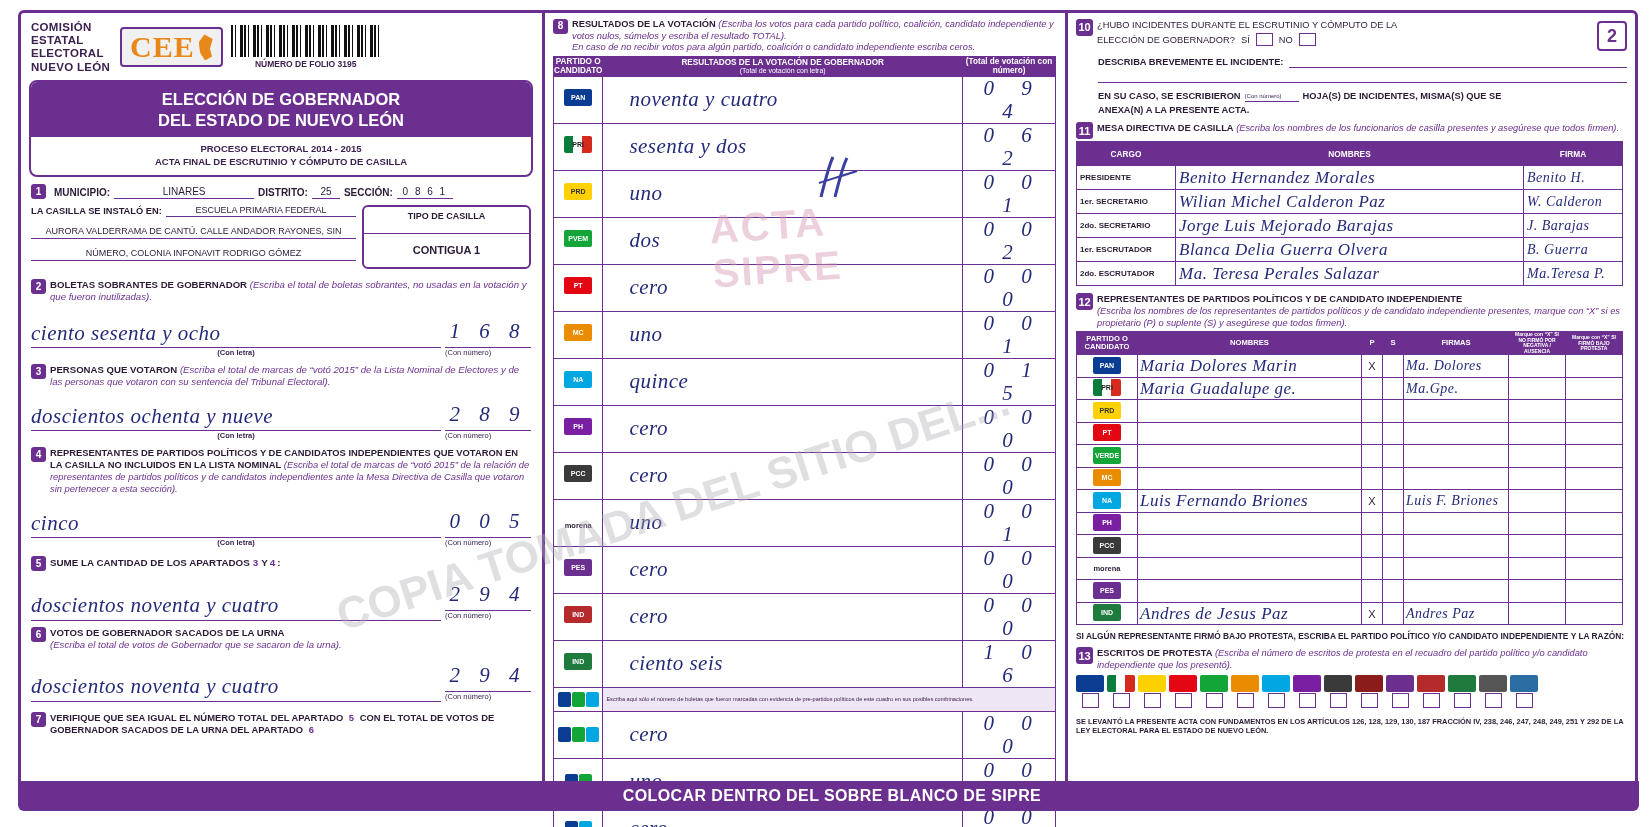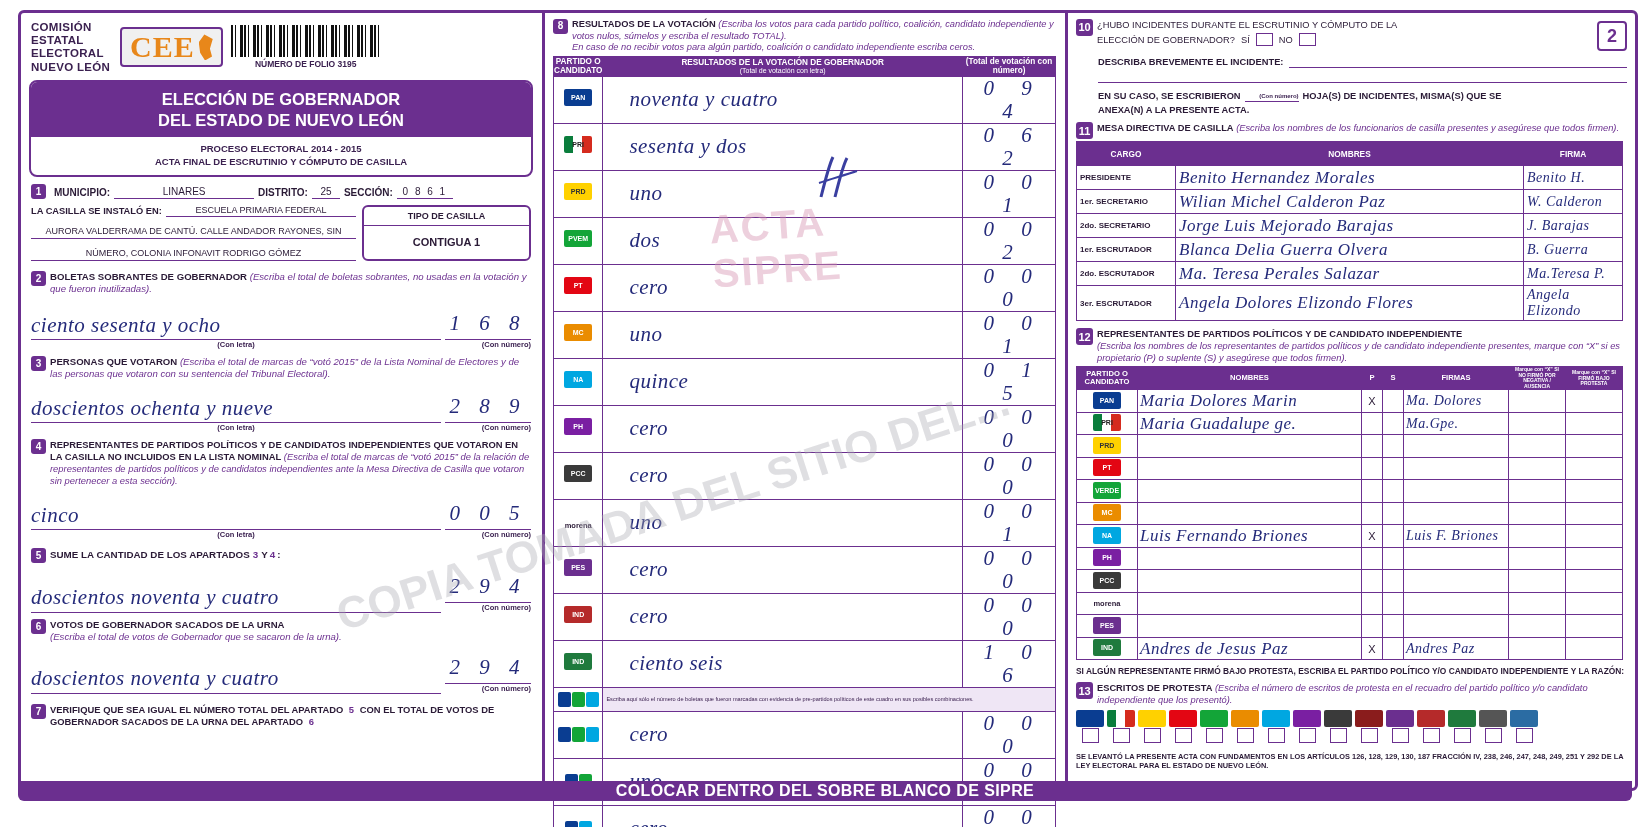--- a/index.html
+++ b/index.html
@@ -10,23 +10,23 @@
   }
   .purple{color:#6b2f8f;}
   .acta{
     position:absolute;left:18px;top:10px;width:1614px;height:775px;
     border:3px solid #6b2f8f;border-radius:6px;background:#fff;
   }
   .colL{position:absolute;left:0;top:0;width:520px;height:100%;}
   .colM{position:absolute;left:521px;top:0;width:520px;height:100%;border-left:3px solid #6b2f8f;}
   .colR{position:absolute;left:1044px;top:0;width:567px;height:100%;border-left:3px solid #6b2f8f;}
   .footer{
-    position:absolute;left:18px;top:781px;width:1614px;height:20px;
+    position:absolute;left:18px;top:781px;width:1614px;height:30px;
     background:#6b2f8f;color:#fff;display:flex;align-items:center;justify-content:center;
-    font-weight:bold;font-size:16px;letter-spacing:.4px;border-radius:0 0 6px 6px;
+    font-weight:bold;font-size:16px;letter-spacing:.4px;border-radius:0 0 6px 6px;padding-left:7px;
   }
   
   .cee-head{display:flex;align-items:center;padding:8px 10px 2px 10px;}
   .cee-txt{font-size:11.5px;font-weight:bold;line-height:1.15;color:#3b2150;letter-spacing:.3px;}
   .cee-logo{
     margin-left:10px;background:#f0f0f0;border:2px solid #6b2f8f;border-radius:4px;
     padding:1px 8px;display:flex;align-items:center;
   }
   .cee-logo .w{font-family:"Liberation Serif",serif;font-weight:bold;font-size:30px;color:#e8871a;letter-spacing:1px;}
   .cee-logo .map{width:14px;height:26px;background:#e8871a;margin-left:4px;
@@ -51,29 +51,29 @@
   .sec b{font-weight:bold;}
   .ital{font-style:italic;}
   .hand{
     font-family:"Liberation Serif",serif;font-style:italic;color:#242a7a;
     font-size:21px;letter-spacing:.5px;
   }
   .hand.sm{font-size:17px;}
   .hand.xs{font-size:14px;}
   .line{border-bottom:1.3px solid #6b2f8f;}
   .conletra{font-size:7.5px;font-weight:bold;color:#3b2150;text-align:center;}
-  .connum{font-size:7.5px;font-weight:bold;color:#3b2150;text-align:right;}
+  .connum{font-size:7.5px;font-weight:normal;color:#3b2150;text-align:left;}
   .boxnum{
     border:1.5px solid #6b2f8f;display:flex;align-items:center;justify-content:center;
   }
   
   .mrow{display:flex;align-items:flex-end;gap:4px;font-size:10px;font-weight:bold;color:#2a1a36;}
   .fill{flex:1;border-bottom:1.3px solid #6b2f8f;text-align:center;}
   .tipo-box{border:2px solid #6b2f8f;border-radius:6px;width:165px;text-align:center;font-size:9px;font-weight:bold;color:#2a1a36;}
-  .tipo-box .t1{padding:4px 0 3px;border-bottom:1.5px solid #6b2f8f;}
+  .tipo-box .t1{padding:4px 0 11px;border-bottom:1.5px solid #6b2f8f;}
   .tipo-box .t2{padding:9px 0 9px;font-size:11px;}
   
   .mt-head{padding:6px 8px 2px 8px;font-size:9.3px;color:#2a1a36;line-height:1.25;}
   table.votes{border-collapse:collapse;margin:0 8px;width:503px;}
   table.votes td{border:1px solid #6b2f8f;padding:0;}
   .th{background:#6b2f8f;color:#fff;font-size:8.2px;font-weight:bold;text-align:center;line-height:1.15;padding:3px 2px;}
   .pty{width:42px;height:23px;text-align:center;vertical-align:middle;}
   .votecell{height:23px;}
   .votecell .hand{display:block;padding-left:26px;line-height:23px;}
   .digits{width:92px;}
@@ -559,25 +559,20 @@
         <tr>
           <td style="font-weight:bold;">1er. ESCRUTADOR</td>
           <td><span class="hand sm">Blanca Delia Guerra Olvera</span></td>
           <td><span class="hand xs">B. Guerra</span></td>
         </tr>
         <tr>
           <td style="font-weight:bold;">2do. ESCRUTADOR</td>
           <td><span class="hand sm">Ma. Teresa Perales Salazar</span></td>
           <td><span class="hand xs">Ma.Teresa P.</span></td>
         </tr>
-        <tr>
-          <td style="font-weight:bold;">3er. ESCRUTADOR</td>
-          <td><span class="hand sm">Angela Dolores Elizondo Flores</span></td>
-          <td><span class="hand xs">Angela Elizondo</span></td>
-        </tr>
       </tbody>
         </table>
 
       <div class="rt" style="padding-top:5px;">
         <div style="display:flex;">
           <span class="num big">12</span>
           <div>
             <b>REPRESENTANTES DE PARTIDOS POLÍTICOS Y DE CANDIDATO INDEPENDIENTE</b>
             <div class="ital purple">(Escriba los nombres de los representantes de partidos políticos y de candidato independiente presentes, marque con “X” si es propietario (P) o suplente (S) y asegúrese que todos firmen).</div>
           </div>

